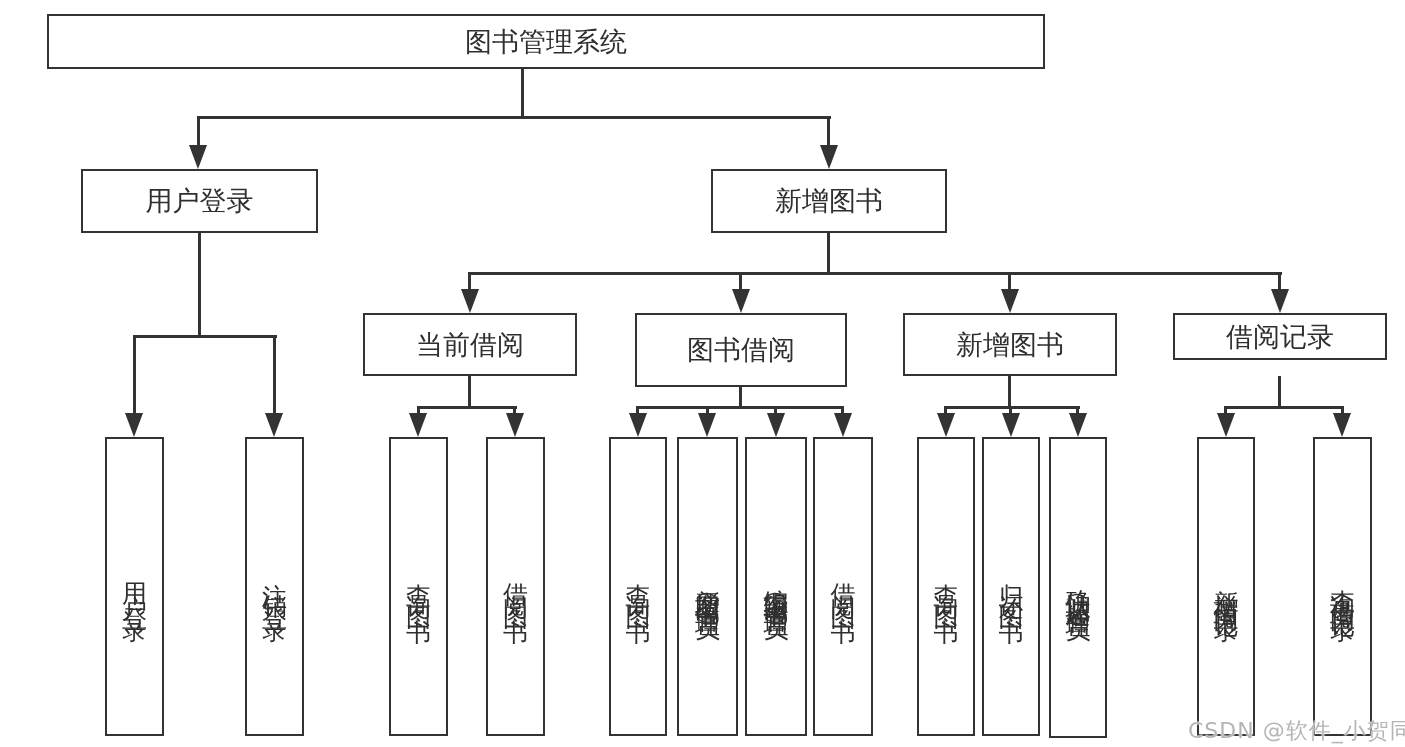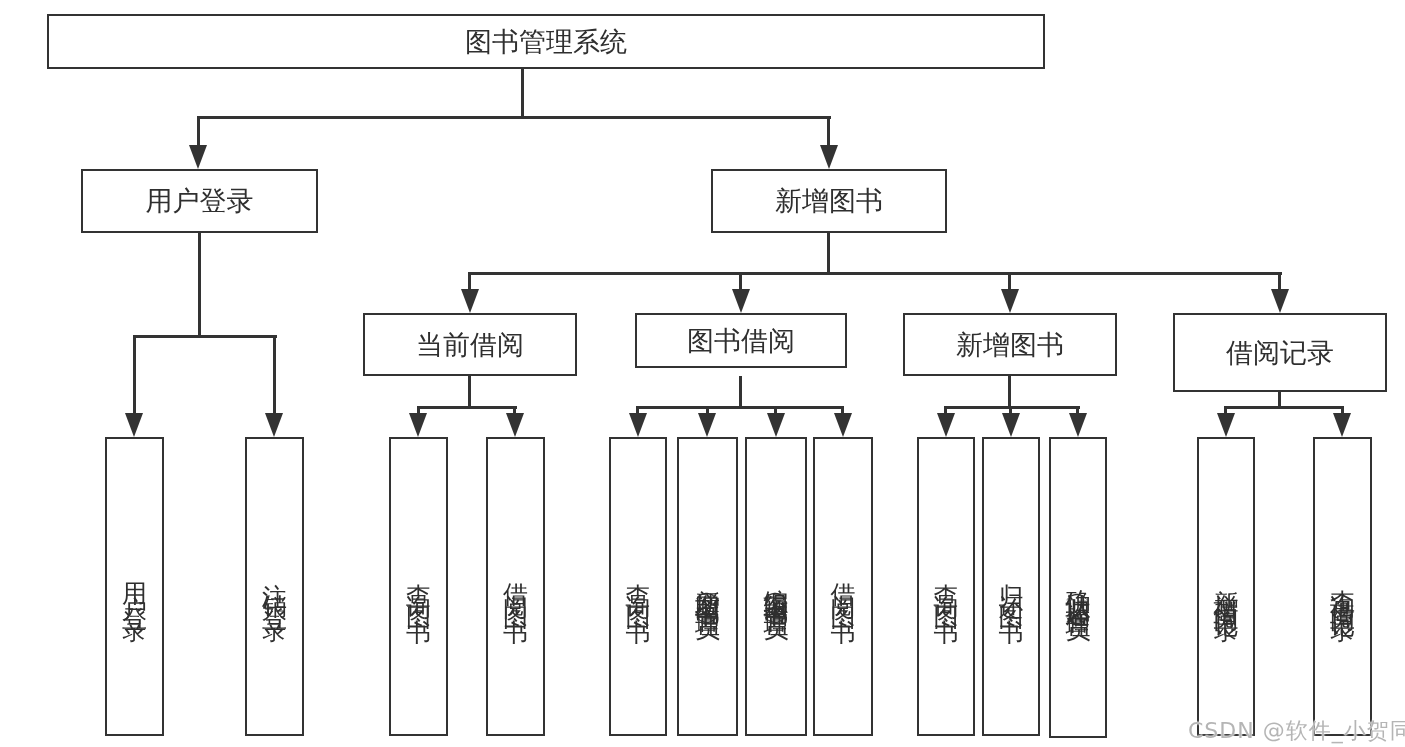--- a/index.html
+++ b/index.html
@@ -105,27 +105,27 @@
   <div class="box" style="left:81px;top:169px;width:237px;height:64px;">
     <span class="hl">用户登录</span>
   </div>
   <div class="box" style="left:711px;top:169px;width:236px;height:64px;">
     <span class="hl">新增图书</span>
   </div>
 
   <div class="box" style="left:363px;top:313px;width:214px;height:63px;">
     <span class="hl">当前借阅</span>
   </div>
-  <div class="box" style="left:635px;top:313px;width:212px;height:55px;">
+  <div class="box" style="left:635px;top:313px;width:212px;height:74px;">
     <span class="hl">图书借阅</span>
   </div>
   <div class="box" style="left:903px;top:313px;width:214px;height:63px;">
     <span class="hl">新增图书</span>
   </div>
-  <div class="box" style="left:1173px;top:313px;width:214px;height:79px;">
+  <div class="box" style="left:1173px;top:313px;width:214px;height:47px;">
     <span class="hl">借阅记录</span>
   </div>
 
   <div class="box" style="left:105px;top:437px;width:59px;height:299px;">
     <span class="vl sp4">用户登录</span>
   </div>
   <div class="box" style="left:245px;top:437px;width:59px;height:299px;">
     <span class="vl sp4">注销登录</span>
   </div>
 

